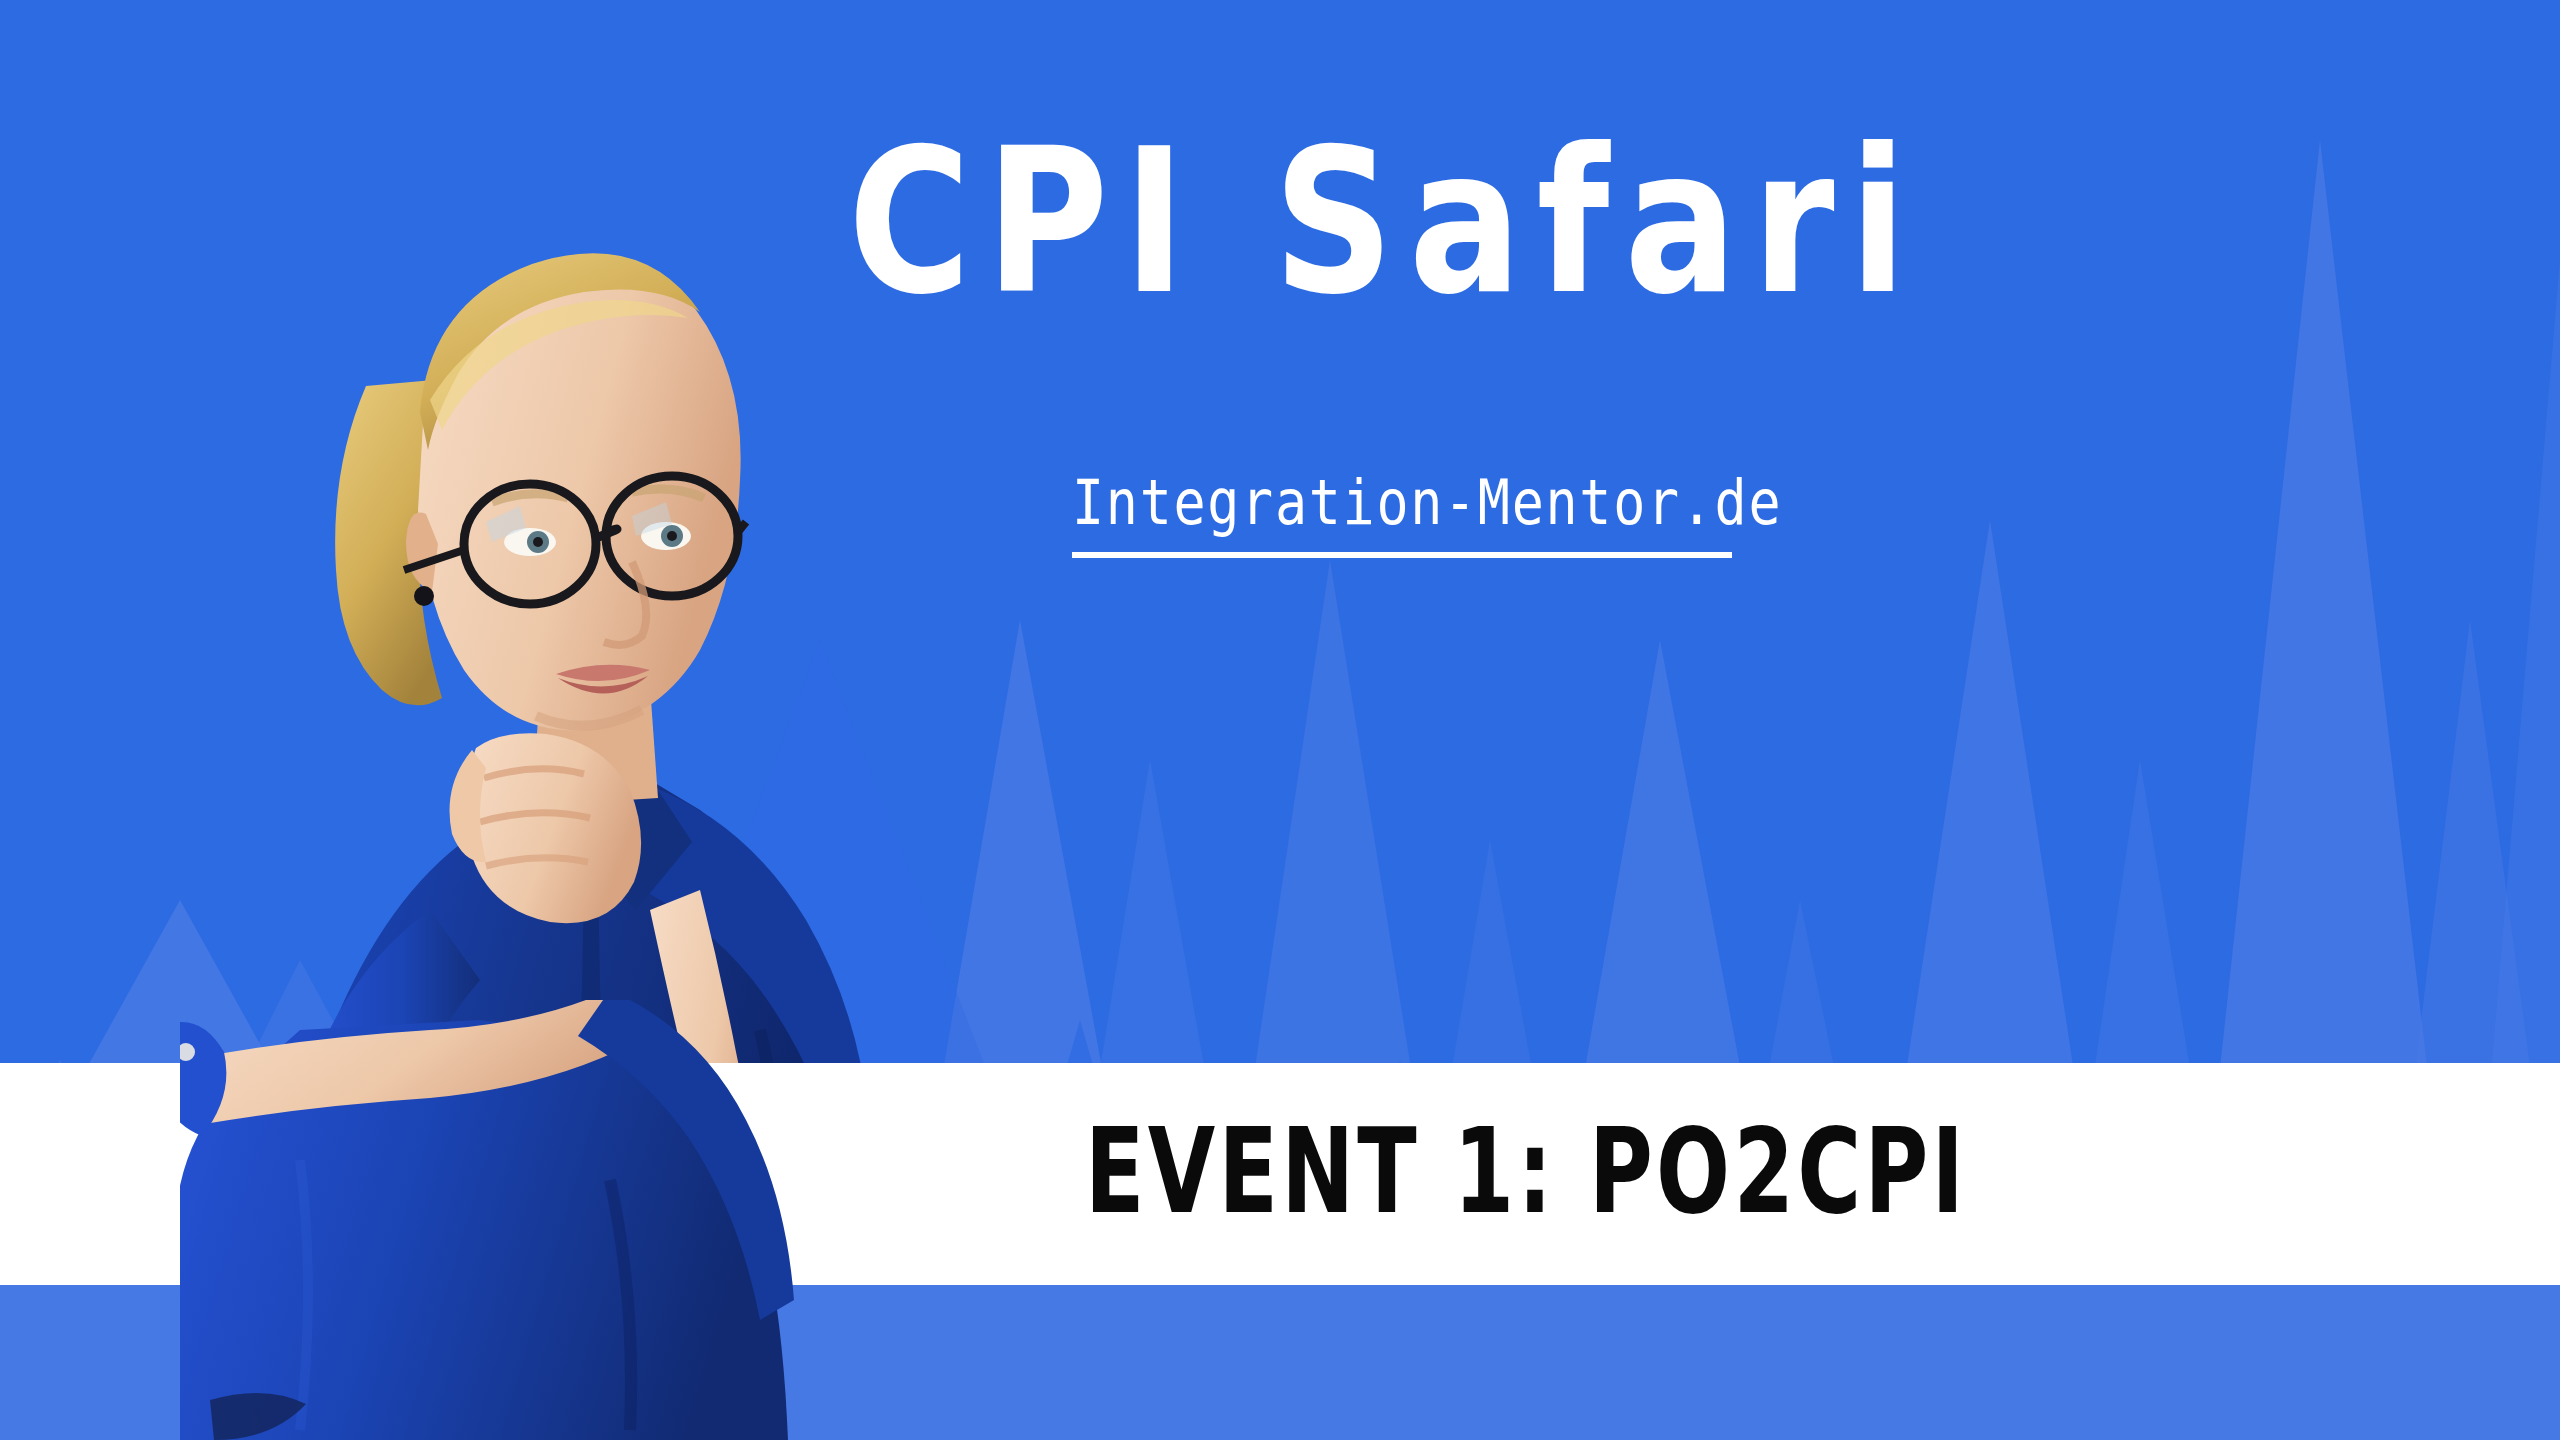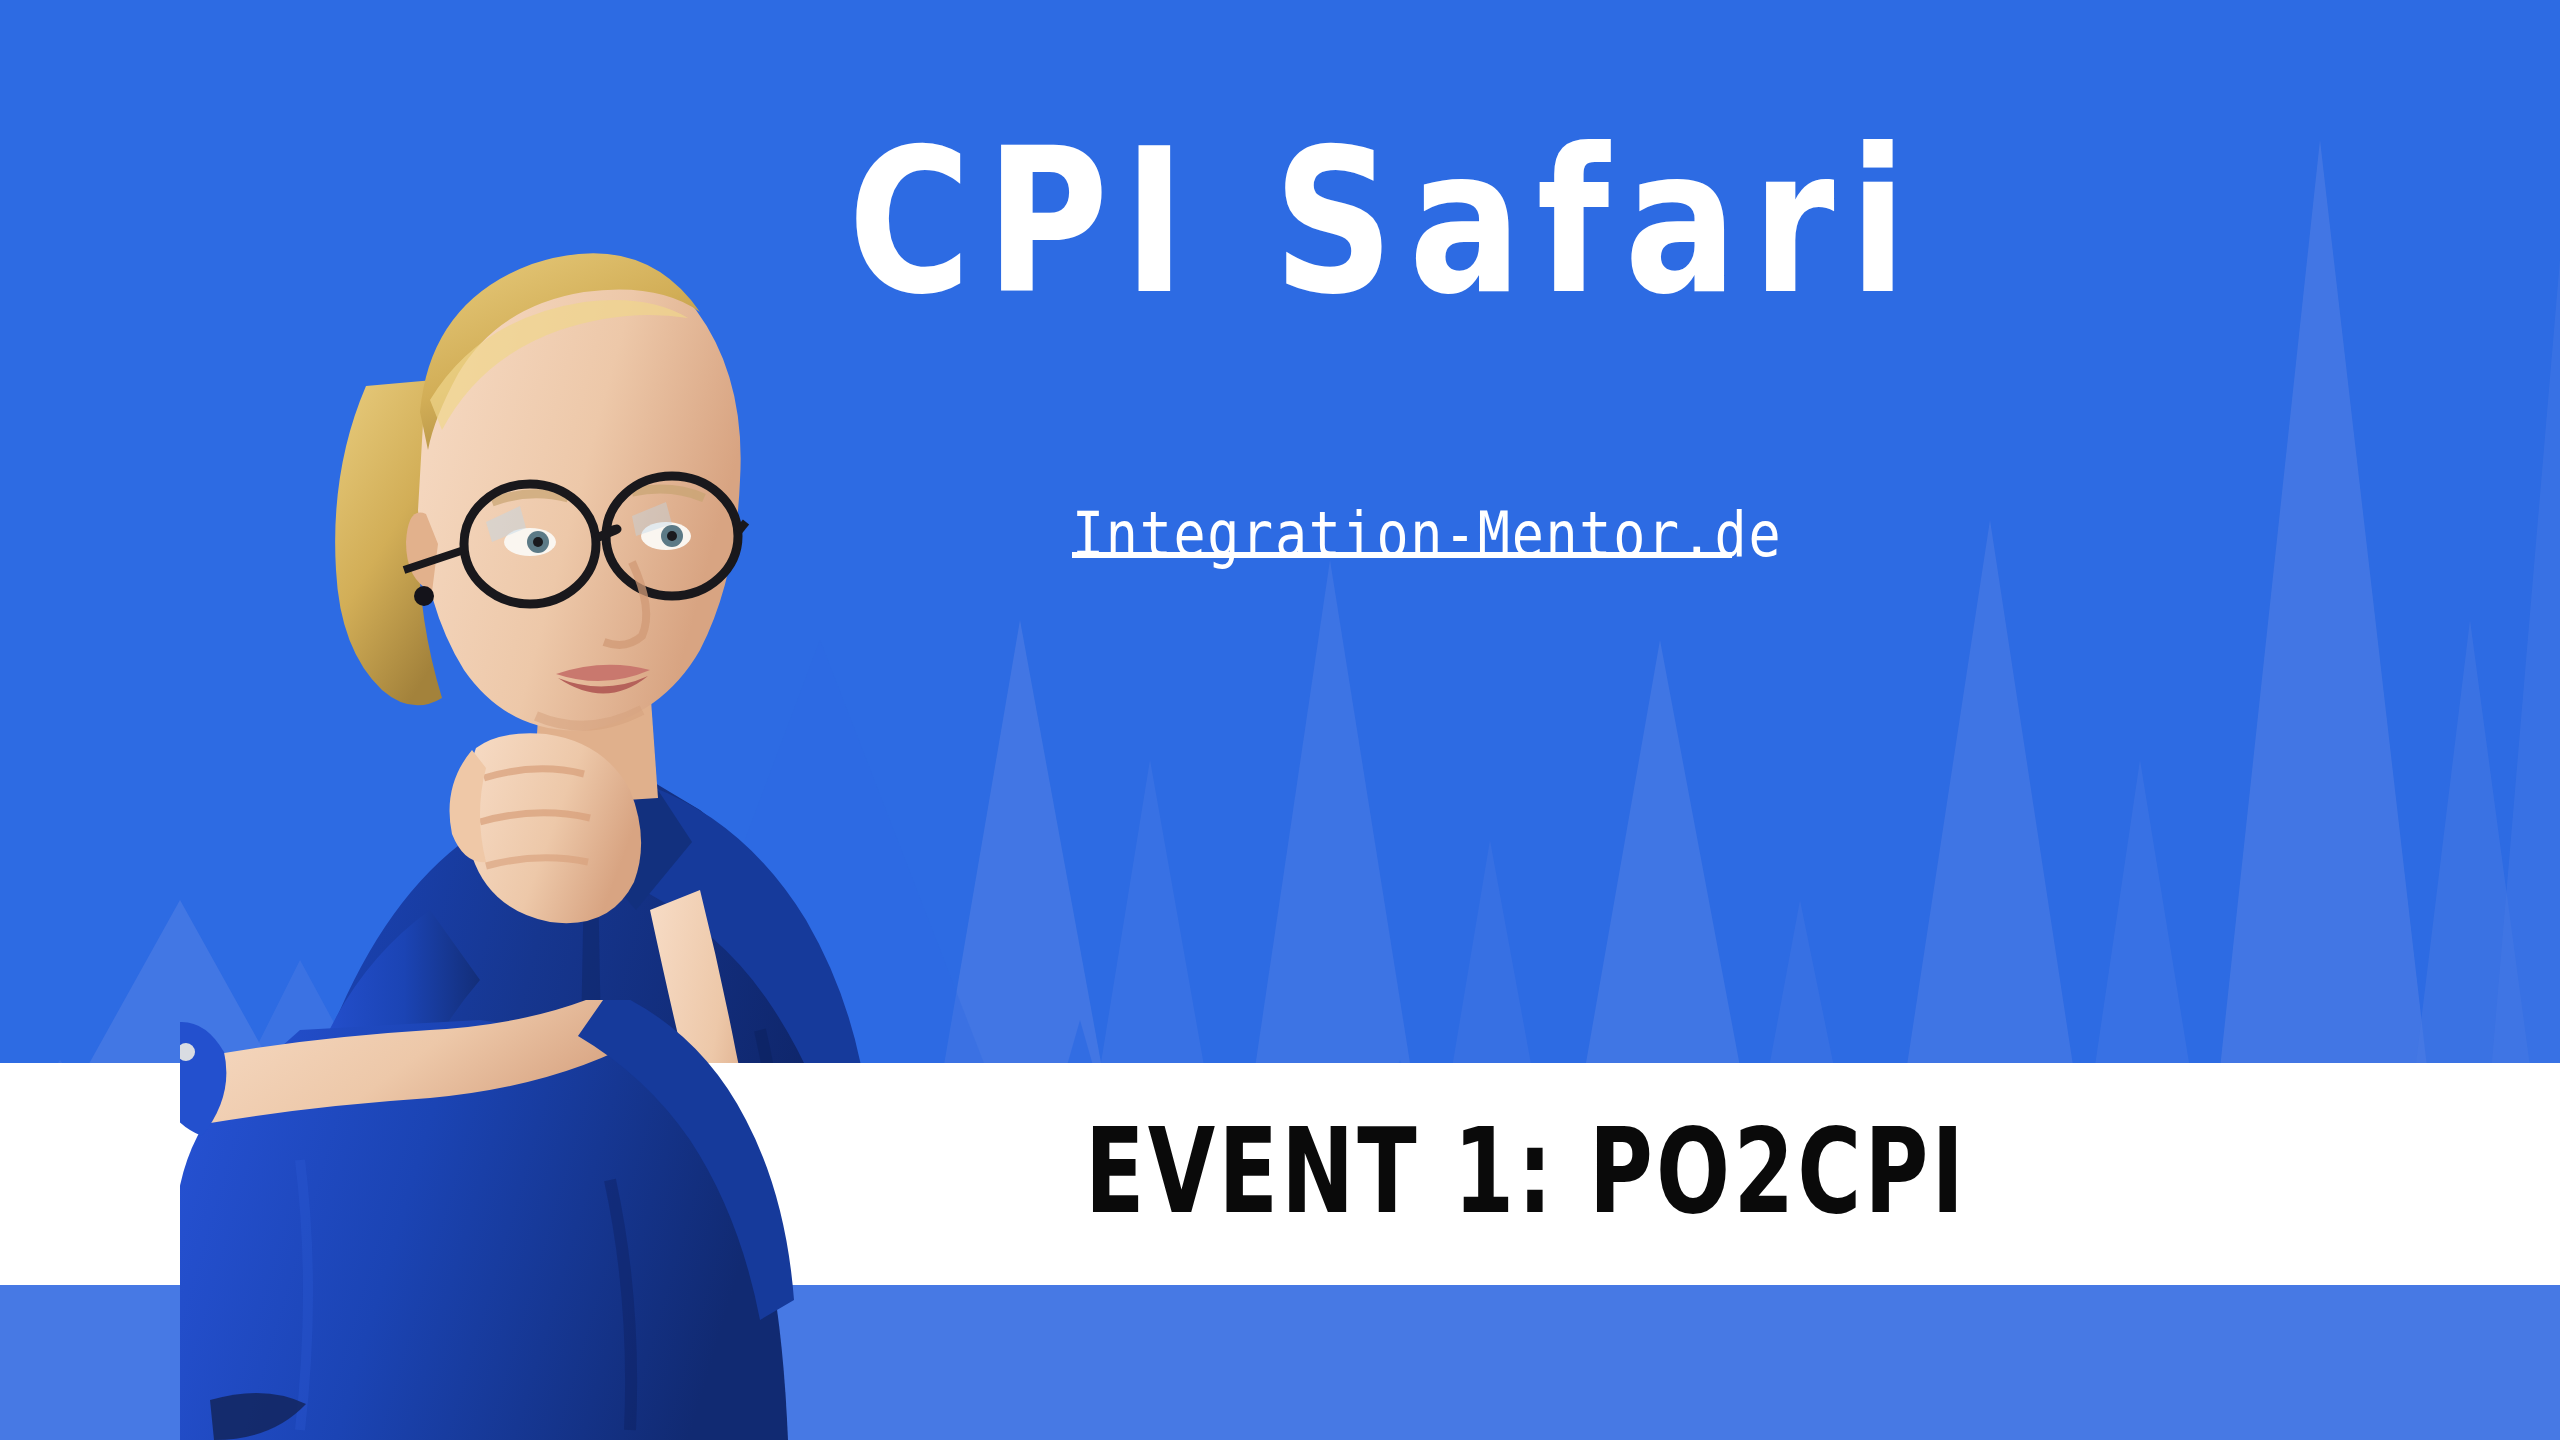--- a/index.html
+++ b/index.html
@@ -62,21 +62,20 @@
     letter-spacing: 16px;
     white-space: nowrap;
     transform: scaleX(0.93);
     transform-origin: left top;
   }
   #subtitle-wrap {
     position: absolute;
     left: 1072px;
     top: 470px;
     width: 1300px;
-    margin-top: 32px;
   }
   #subtitle {
     color: #FFFFFF;
     font-family: "DejaVu Sans Mono", "Liberation Mono", monospace;
     font-weight: 400;
     font-size: 62px;
     line-height: 1.05;
     letter-spacing: 2px;
     white-space: nowrap;
     transform: scaleX(0.86);

